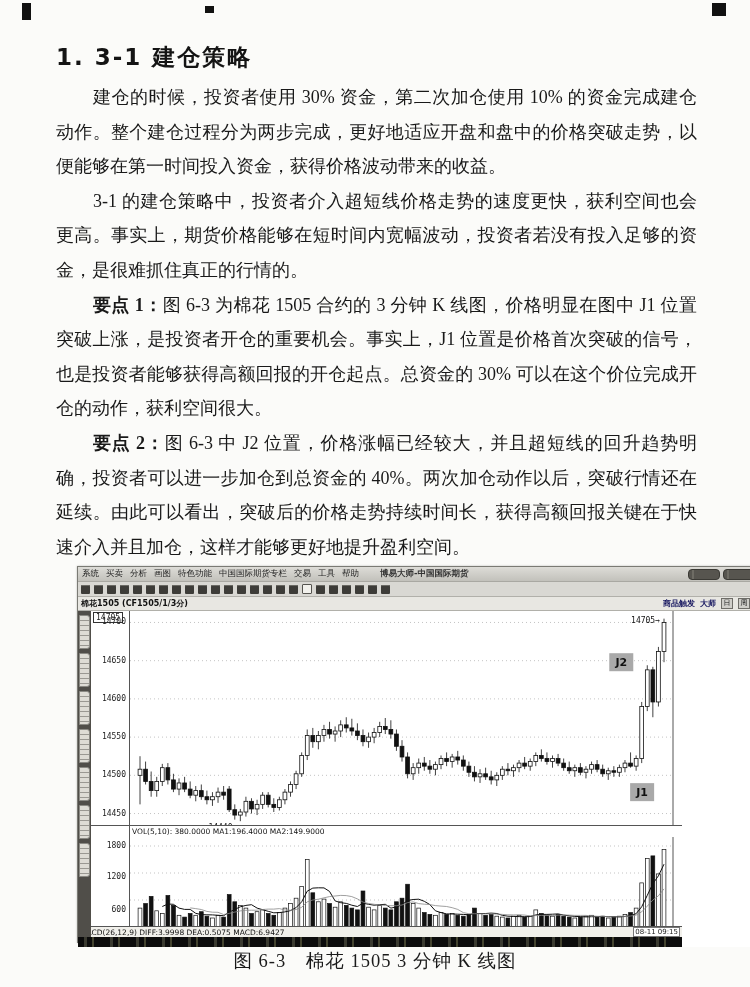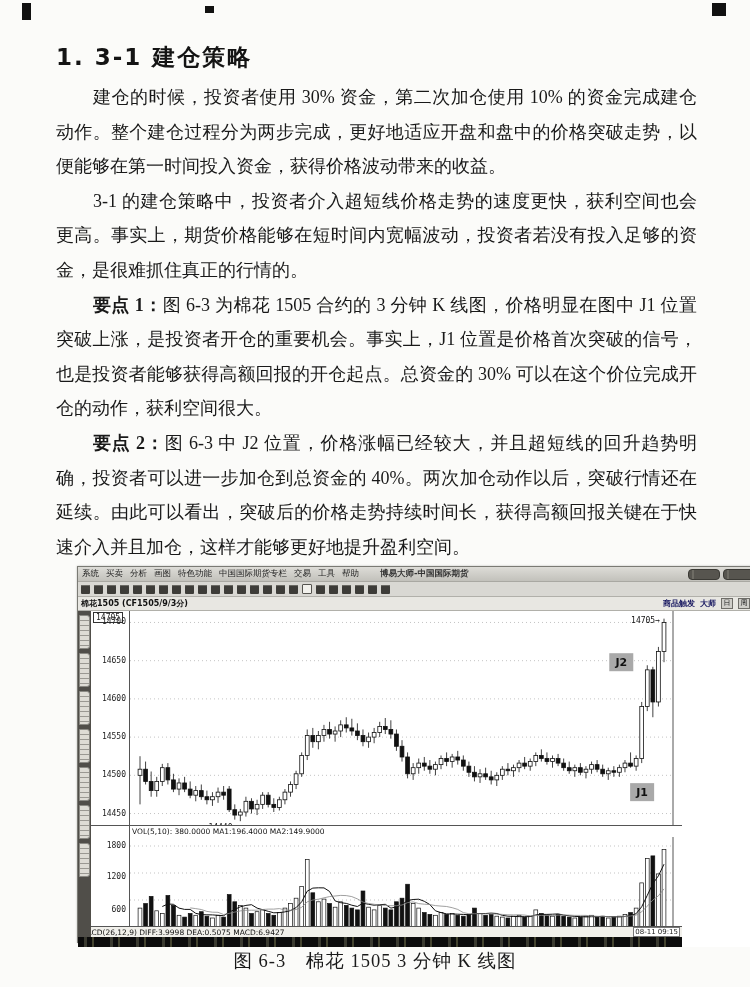--- a/index.html
+++ b/index.html
@@ -159,21 +159,21 @@
       <span class="tool-icon sel"></span>
       <span class="tool-icon"></span>
       <span class="tool-icon"></span>
       <span class="tool-icon"></span>
       <span class="tool-icon"></span>
       <span class="tool-icon"></span>
       <span class="tool-icon"></span>
     </div>
 
   <div class="infobar">
-    <span class="contract">棉花1505 (CF1505/9/3分)</span>
+    <span class="contract">棉花1505 (CF1505/1/3分)</span>
     <span class="info-right">
       <span class="hot">商品触发</span>
       <span class="hot">大师</span>
       <span class="period-box">日</span>
       <span class="period-box">周</span>
       <span class="period-box">月</span>
       <span class="period-box">年</span>
       <span class="period-box">▾</span>
     </span>
   </div>

